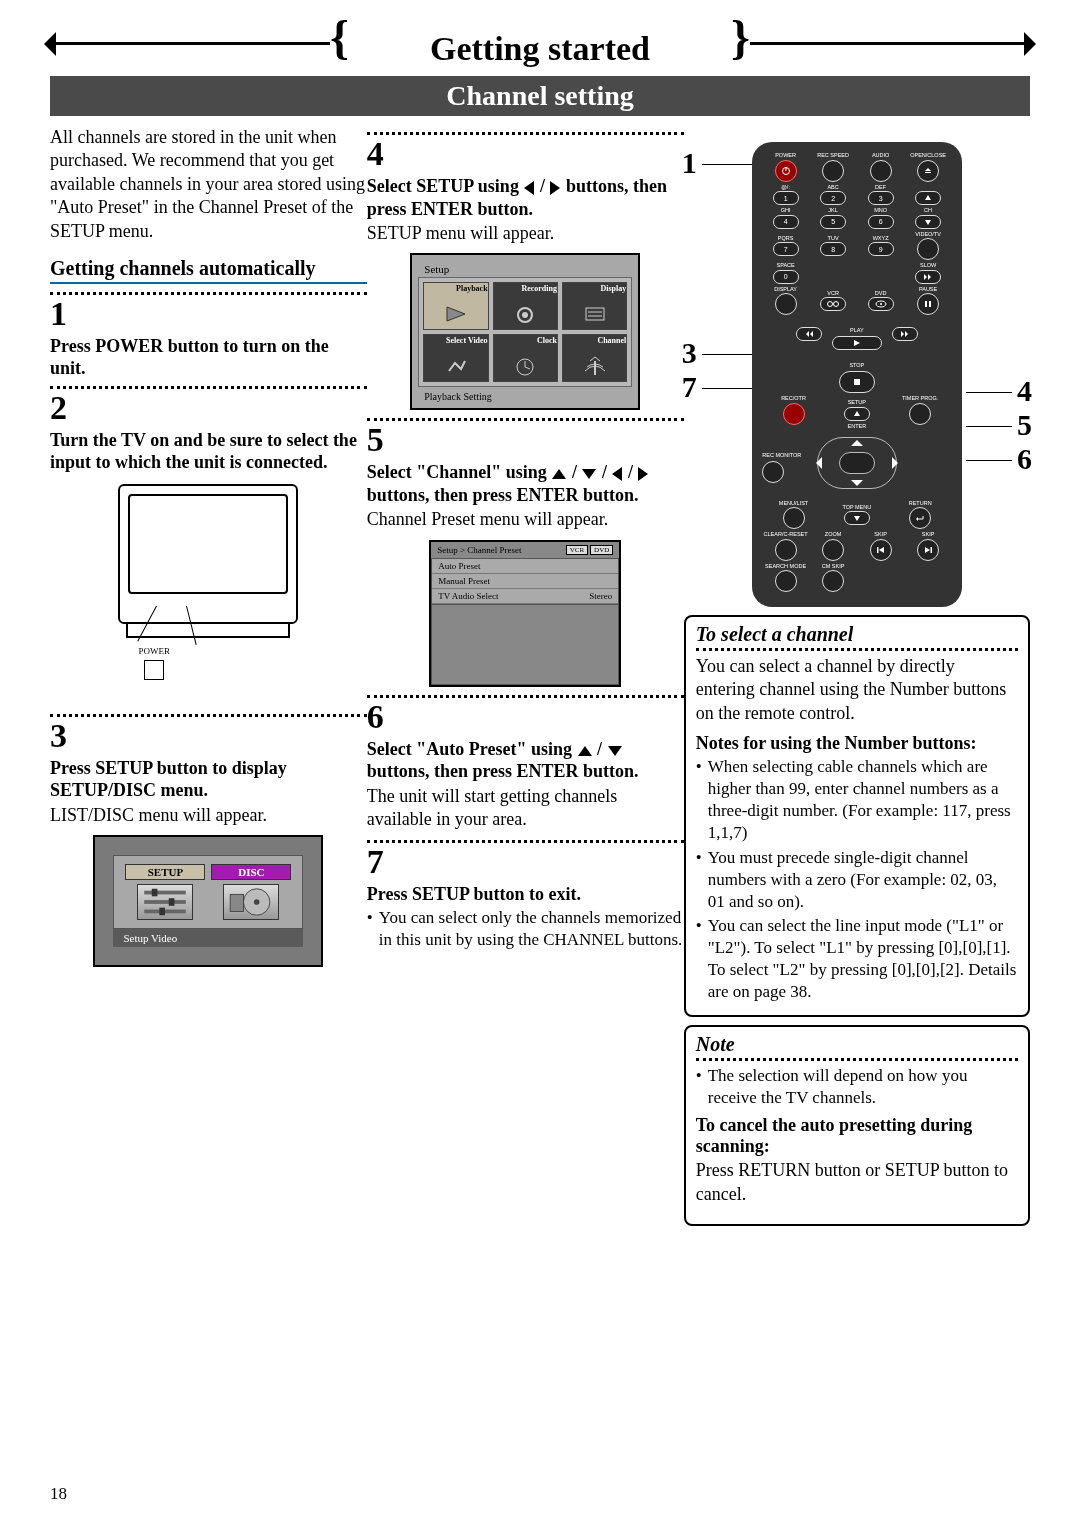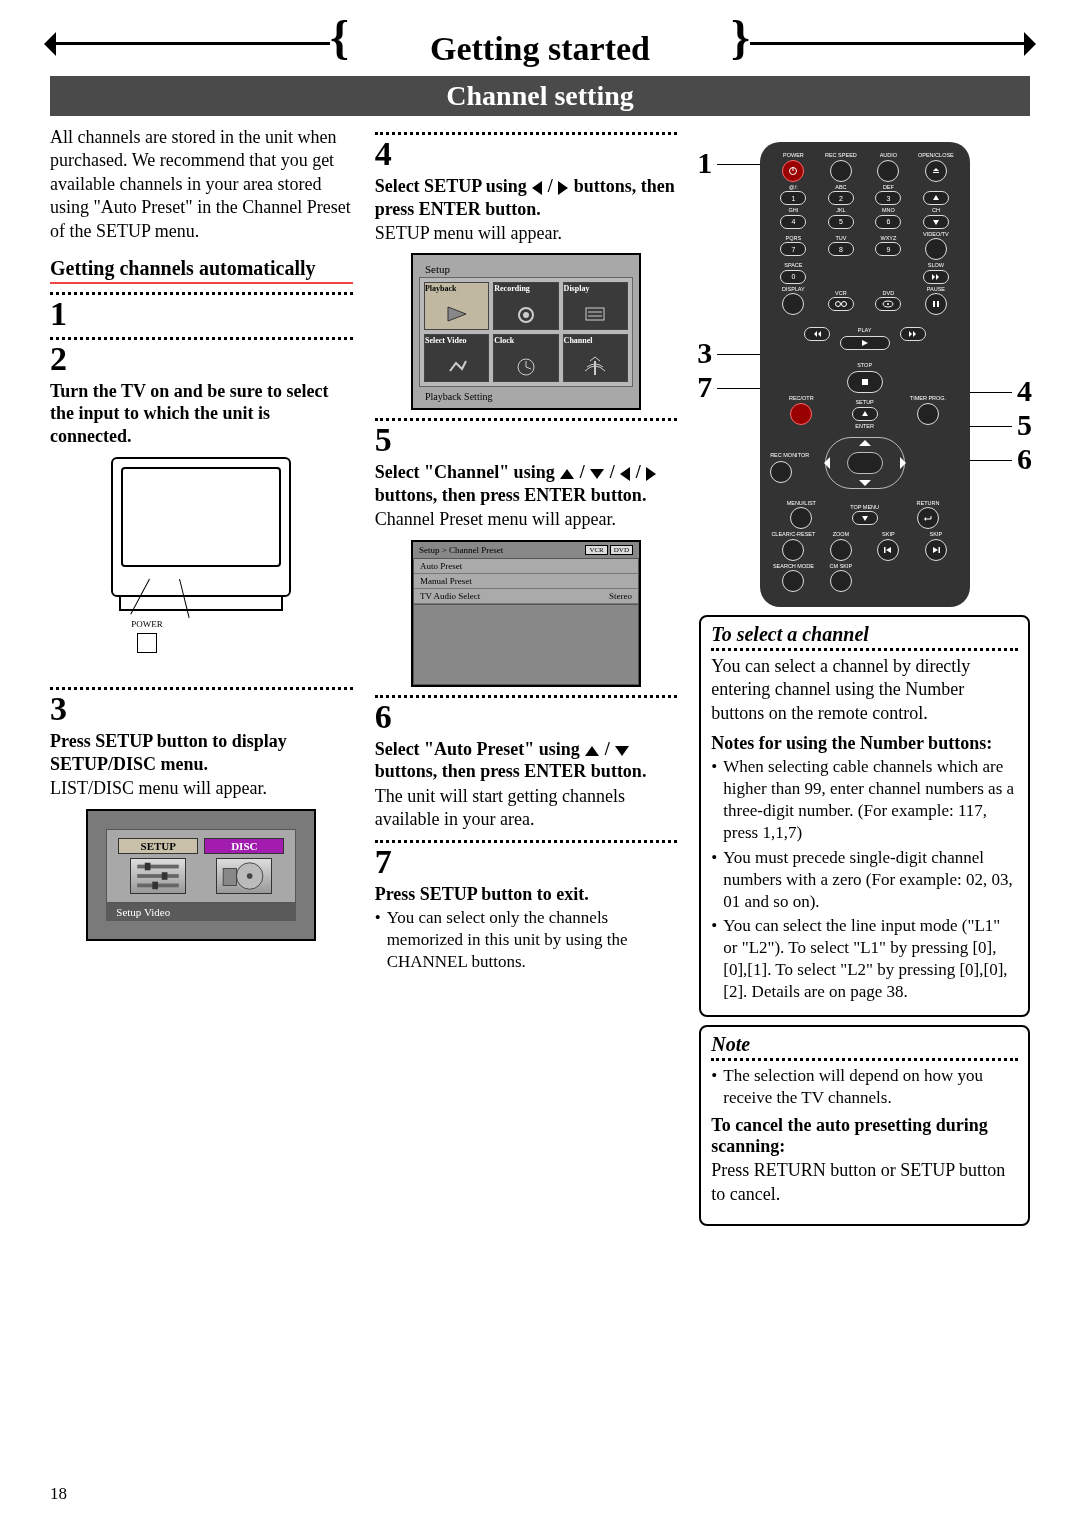--- a/index.html
+++ b/index.html
@@ -58,35 +58,34 @@
     background: #4a4a4a;
     color: #fff;
     text-align: center;
     font-size: 28px;
     font-weight: bold;
     padding: 4px 0;
     margin-bottom: 10px;
   }
   .columns {
     display: flex;
-    gap: 22px;
   }
   .col { flex: 1; min-width: 0; }
   .col1 { flex: 0.97; }
   .col2 { flex: 0.97; }
   .col3 { flex: 1.06; }
   .intro {
     font-size: 18px;
     line-height: 1.3;
     margin-bottom: 14px;
   }
   .subheading {
     font-size: 20px;
     font-weight: bold;
-    border-bottom: 2px solid #ef4444;
+    border-bottom: 2px solid #0369a1;
     padding-bottom: 2px;
     margin-bottom: 8px;
   }
   .dotrule {
     border: none;
     border-top: 3px dotted #000;
     margin: 6px 0 2px 0;
   }
   .stepnum {
     font-size: 34px;
@@ -194,32 +193,32 @@
     display: grid;
     grid-template-columns: repeat(3, 1fr);
     gap: 4px;
     padding: 4px;
     border: 1px solid #666;
     background: #b8b8b8;
   }
   .tab-cell {
     border: 1px solid #444;
     background: #c0b8a0;
-    text-align: left;
+    text-align: right;
     padding: 2px 0 4px 0;
   }
   .tab-cell.dark { background: #3a3a3a; color: #fff; }
   .tab-cell span { font-size: 8px; font-weight: bold; display: block; line-height: 1.05; height: 16px; }
   .tab-icon { width: 30px; height: 22px; margin: 2px auto 0 auto; }
   .tab-icon svg { width: 100%; height: 100%; }
   .setup-footer { font-size: 10px; padding: 4px 6px 0 6px; }
 
   
   .cp-fig {
-    width: 230px;
+    width: 192px;
     margin: 8px auto 8px auto;
     border: 2px solid #000;
     background: #888;
   }
   .cp-head {
     display: flex; justify-content: space-between; align-items: center;
     padding: 3px 6px;
     font-size: 9px;
     background: #888;
   }
@@ -363,20 +362,21 @@
 <div class="section-bar">Channel setting</div>
 
 <div class="columns">
 
   <div class="col col1">
     <p class="intro">All channels are stored in the unit when purchased. We recommend that you get available channels in your area stored using "Auto Preset" in the Channel Preset of the SETUP menu.</p>
     <div class="subheading">Getting channels automatically</div>
 
     <hr class="dotrule">
     <div class="stepnum">1</div>
+    <p class="stepbold">Press POWER button to turn on the unit.</p>
 
     <hr class="dotrule">
     <div class="stepnum">2</div>
     <p class="stepbold">Turn the TV on and be sure to select the input to which the unit is connected.</p>
 
     <div class="tv-fig">
       <div class="tv-body">
           <div class="tv-screen"></div>
         </div>
       <div class="tv-base"></div>

